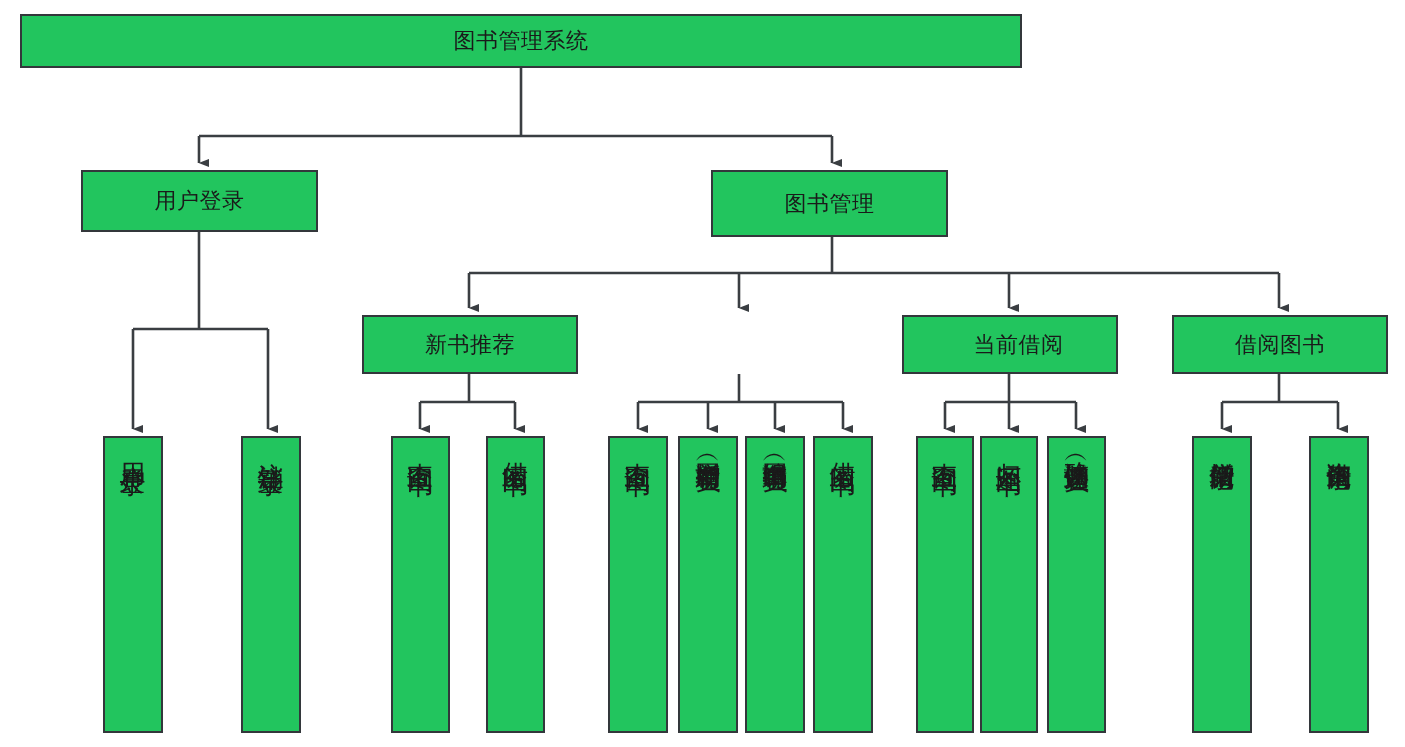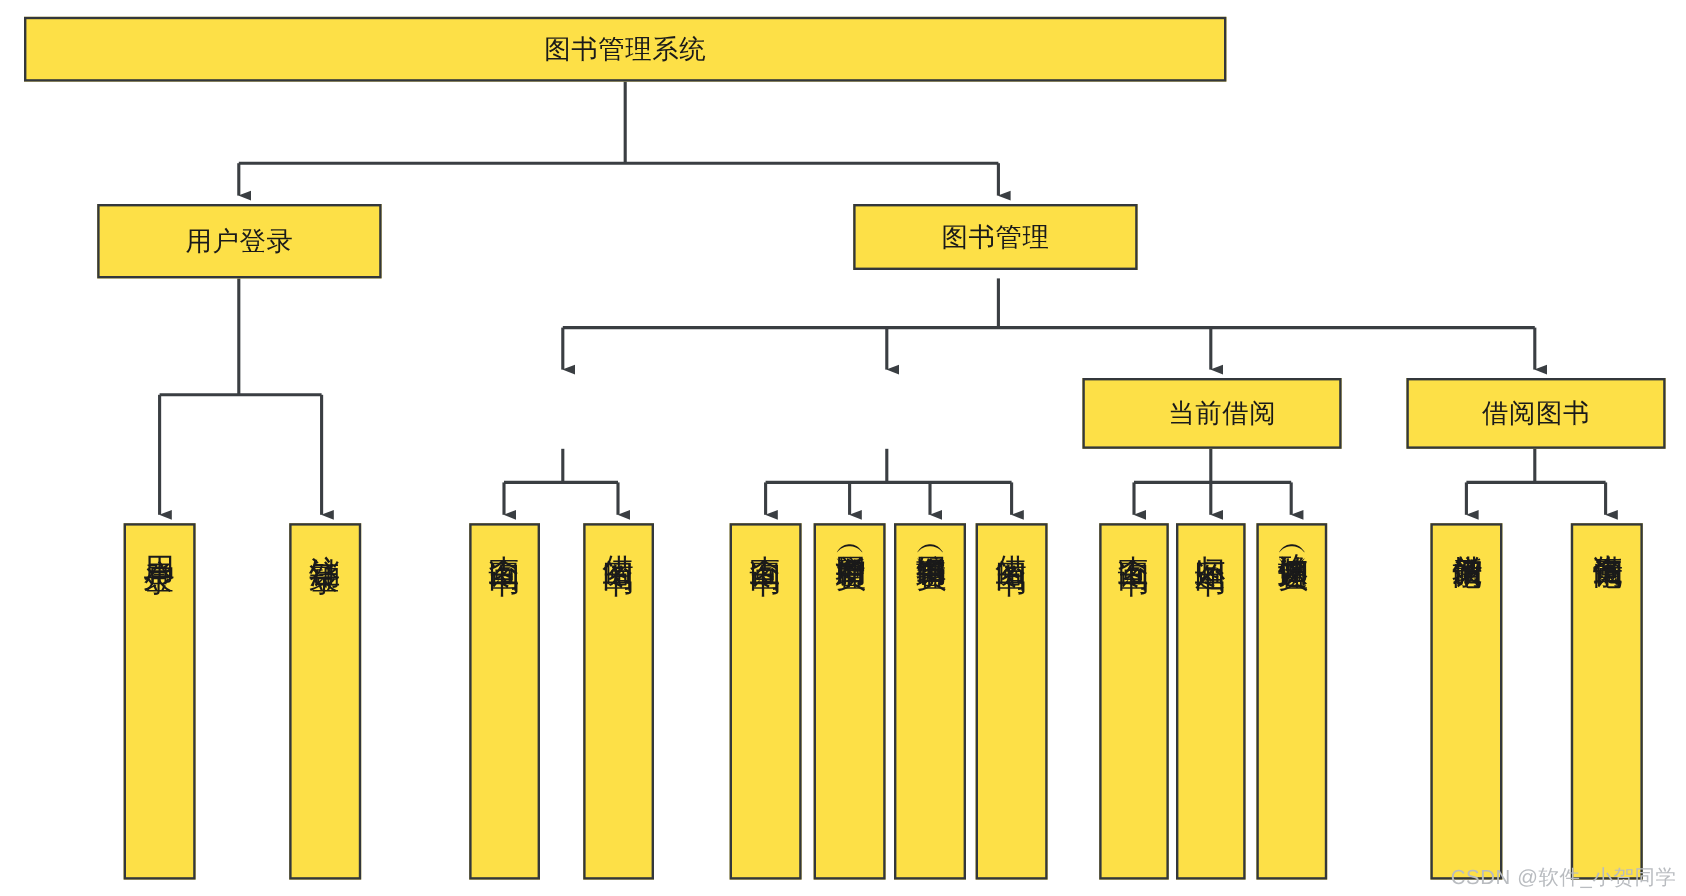--- a/index.html
+++ b/index.html
@@ -22,21 +22,21 @@
   svg.connectors {
     position: absolute;
     left: 0;
     top: 0;
     width: 1405px;
     height: 747px;
   }
   .node {
     position: absolute;
     box-sizing: border-box;
-    background: #fde047;
+    background: #22c55e;
     border: 2px solid #33373b;
     display: flex;
     align-items: center;
     justify-content: center;
     color: #1a1a1a;
     overflow: hidden;
   }
   .node-label {
     color: #1a1a1a;
     line-height: 1.18;
@@ -132,24 +132,27 @@
   </svg>
 
   <div class="node horiz" style="left:20px; top:14px; width:1002px; height:54px;">
     <span class="node-label">图书管理系统</span>
   </div>
 
   <div class="node horiz" style="left:81px; top:170px; width:237px; height:62px;">
     <span class="node-label">用户登录</span>
   </div>
 
-  <div class="node horiz" style="left:711px; top:170px; width:237px; height:55px;">
+  <div class="node horiz" style="left:711px; top:170px; width:237px; height:67px;">
     <span class="node-label">图书管理</span>
   </div>
 
+  <div class="node horiz" style="left:362px; top:315px; width:216px; height:59px;">
+    <span class="node-label">新书推荐</span>
+  </div>
 
 
   <div class="node horiz" style="left:902px; top:315px; width:216px; height:59px;padding-left:17px;">
     <span class="node-label">当前借阅</span>
   </div>
 
   <div class="node horiz" style="left:1172px; top:315px; width:216px; height:59px;">
     <span class="node-label">借阅图书</span>
   </div>
 
@@ -198,15 +201,14 @@
   </div>
 
   <div class="node vert compact" style="left:1192px; top:436px; width:60px; height:297px;">
     <span class="node-label">新增借阅记录</span>
   </div>
 
   <div class="node vert compact" style="left:1309px; top:436px; width:60px; height:297px;">
     <span class="node-label">查询借阅记录</span>
   </div>
 
-  <div id="watermark">CSDN @软件_小贺同学</div>
 
 </div>
 
 </body></html>

